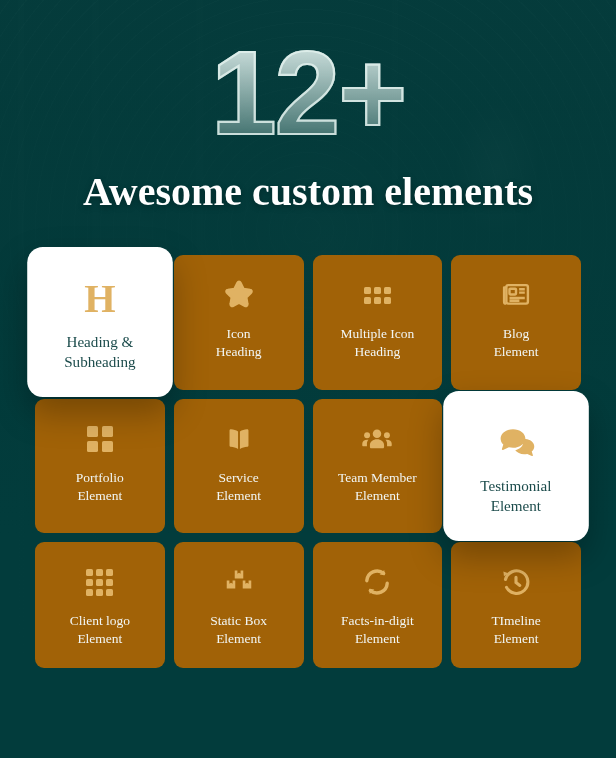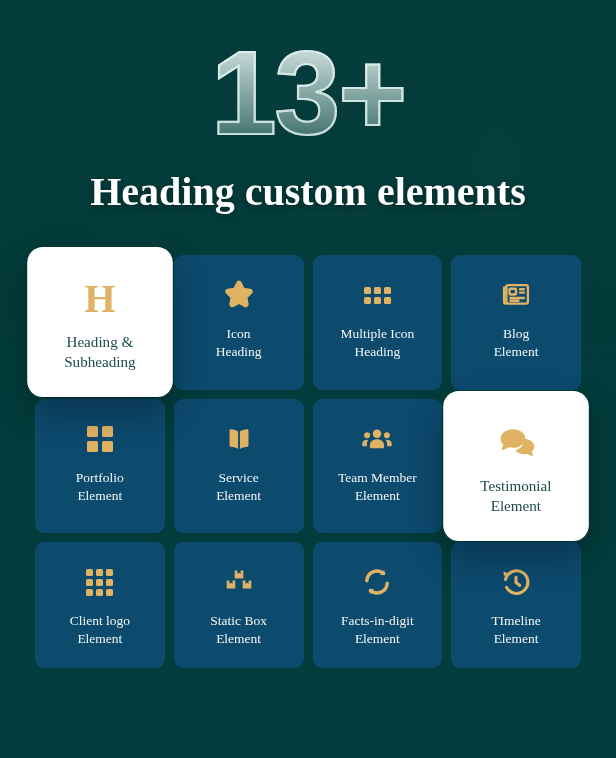--- a/index.html
+++ b/index.html
@@ -128,21 +128,21 @@
     position: relative;
     margin: 40px auto 0;
     width: 546px;
     display: grid;
     grid-template-columns: repeat(4, 1fr);
     gap: 9px;
   }
 
   .card {
     position: relative;
-    background: #0c4a6e;
+    background: #a16207;
     border-radius: 9px;
     min-height: 126px;
     padding: 22px 8px 16px;
     display: flex;
     flex-direction: column;
     align-items: center;
     justify-content: flex-start;
     cursor: pointer;
   }
 
@@ -197,22 +197,22 @@
 
 <div id="bg-root">
   <div class="bg-photo"></div>
   <div class="bg-arcs"></div>
   <div class="bg-tint"></div>
 </div>
 
 <div id="page">
 
   <div class="hero">
-    <div class="big-number">13+</div>
-    <div class="hero-title">Heading custom elements</div>
+    <div class="big-number">12+</div>
+    <div class="hero-title">Awesome custom elements</div>
   </div>
 
   <div class="grid" id="card-grid">
       <div class="card active">
         <div class="card-icon">
           <span class="glyph-h">H</span>
         </div>
         <div class="card-label">Heading &amp;<br>Subheading</div>
       </div>
       <div class="card">

